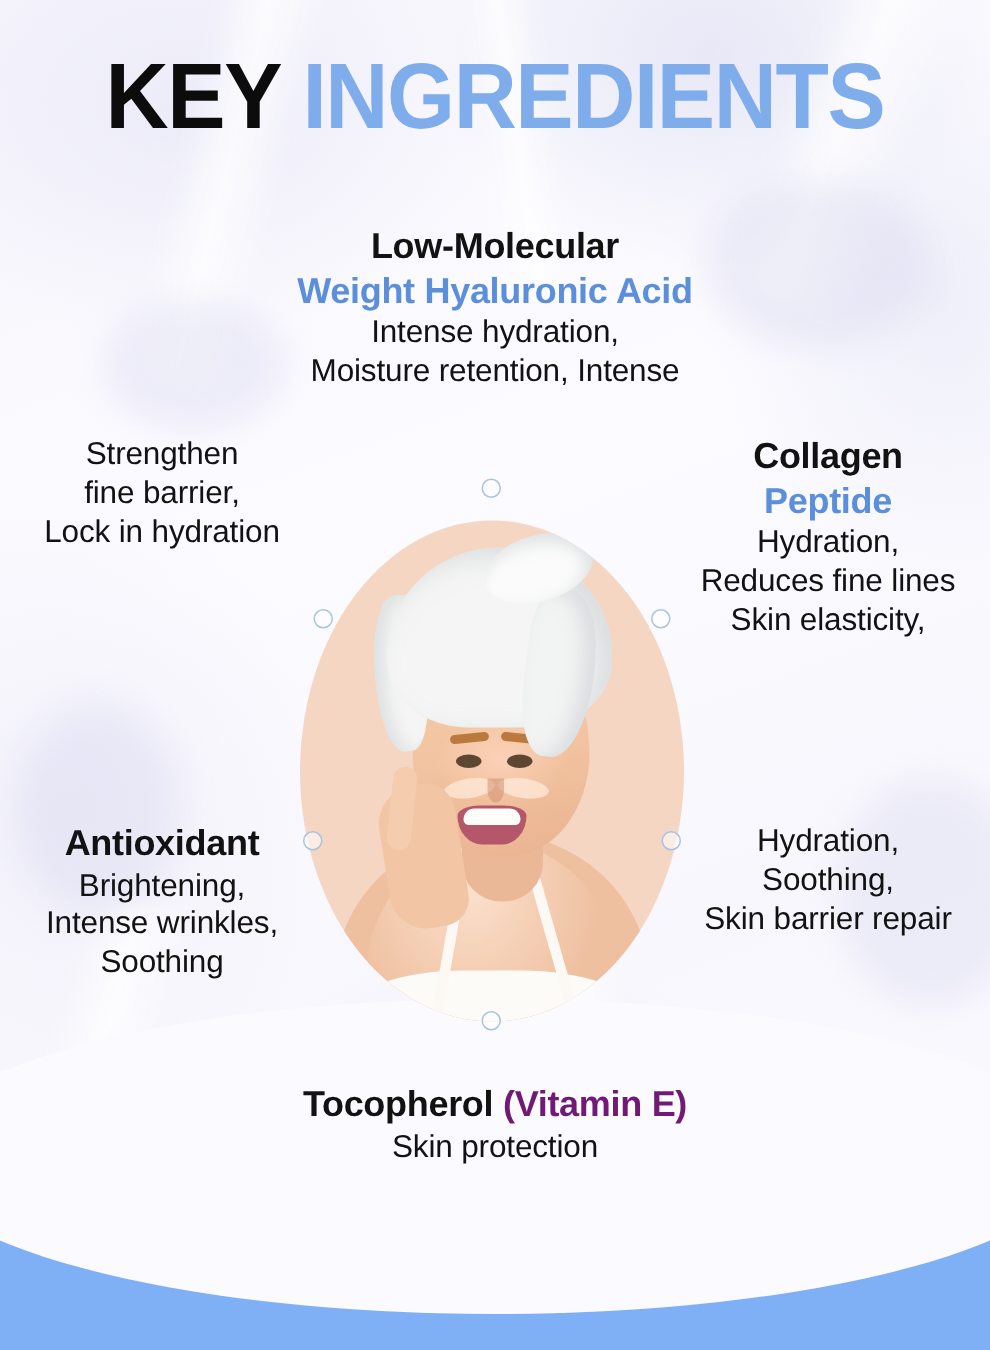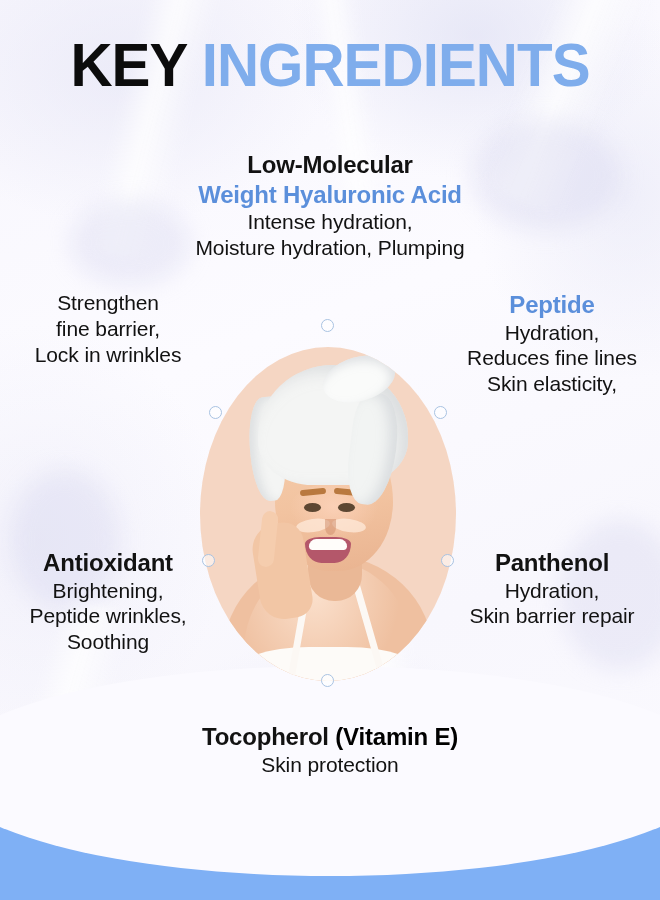--- a/index.html
+++ b/index.html
@@ -337,21 +337,21 @@
     font-family: "Liberation Sans Narrow", "Liberation Sans", sans-serif;
     color: #121212;
     line-height: 1.23;
   }
   .block .hd {
     font-weight: 700;
     font-size: 24px;
     letter-spacing: -.2px;
     white-space: nowrap;
   }
-  .block .hd .accent { color: #000000; }
+  .block .hd .accent { color: #701a75; }
   .block .hd-2 {
     font-weight: 700;
     font-size: 24px;
     color: #5b8fdb;
     letter-spacing: -.2px;
     white-space: nowrap;
   }
   .block .ln {
     font-weight: 400;
     font-size: 21px;
@@ -424,46 +424,47 @@
   <div class="dot" style="left:209px; top:406px;"></div>
   <div class="dot" style="left:434px; top:406px;"></div>
   <div class="dot" style="left:202px; top:554px;"></div>
   <div class="dot" style="left:441px; top:554px;"></div>
   <div class="dot" style="left:321px; top:674px;"></div>
 
   <div class="block blk-hyaluronic">
     <div class="hd">Low-Molecular</div>
     <div class="hd-2">Weight Hyaluronic Acid</div>
     <div class="ln">Intense hydration,</div>
-    <div class="ln">Moisture hydration, Plumping</div>
+    <div class="ln">Moisture retention, Intense</div>
   </div>
 
   <div class="block blk-ceramides">
     <div class="ln">Strengthen</div>
     <div class="ln">fine barrier,</div>
-    <div class="ln">Lock in wrinkles</div>
+    <div class="ln">Lock in hydration</div>
   </div>
 
   <div class="block blk-collagen">
+    <div class="hd">Collagen</div>
     <div class="hd-2">Peptide</div>
     <div class="ln">Hydration,</div>
     <div class="ln">Reduces fine lines</div>
     <div class="ln">Skin elasticity,</div>
   </div>
 
   <div class="block blk-niacinamide">
     <div class="hd">Antioxidant</div>
     <div class="ln">Brightening,</div>
-    <div class="ln">Peptide wrinkles,</div>
+    <div class="ln">Intense wrinkles,</div>
     <div class="ln">Soothing</div>
   </div>
 
   <div class="block blk-panthenol">
-    <div class="hd">Panthenol</div>
     <div class="ln">Hydration,</div>
+    <div class="ln">Soothing,</div>
     <div class="ln">Skin barrier repair</div>
   </div>
 
   <div class="block blk-tocopherol">
     <div class="hd"><span>Tocopherol </span><span class="accent">(Vitamin E)</span></div>
     <div class="ln">Skin protection</div>
   </div>
 
 </div>
 

